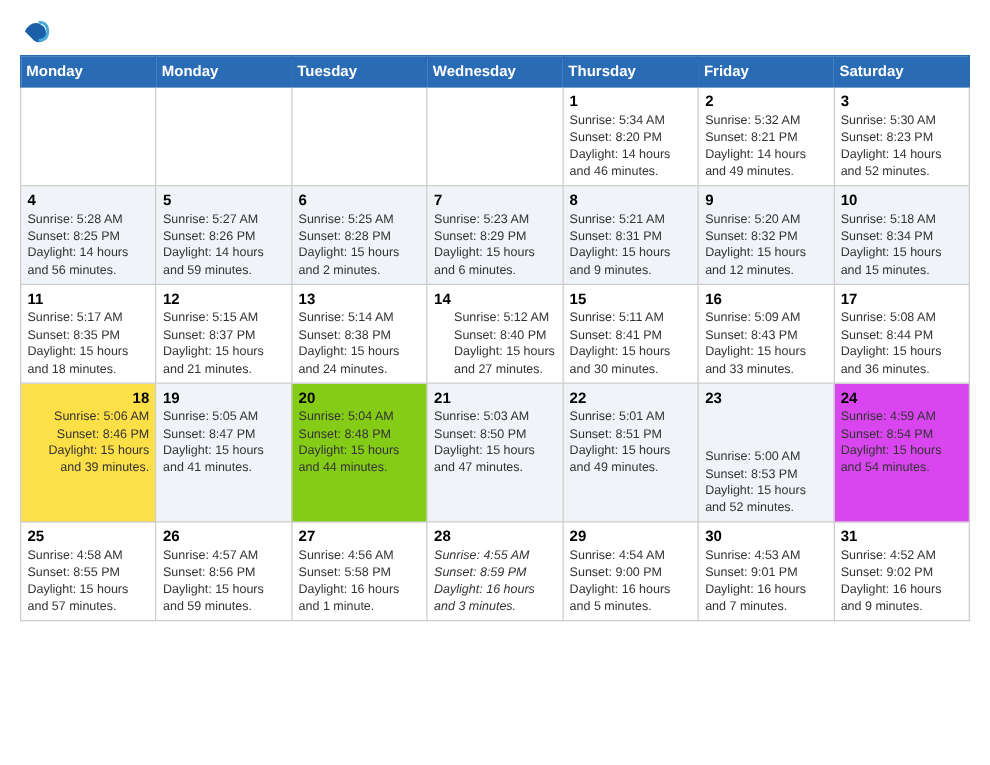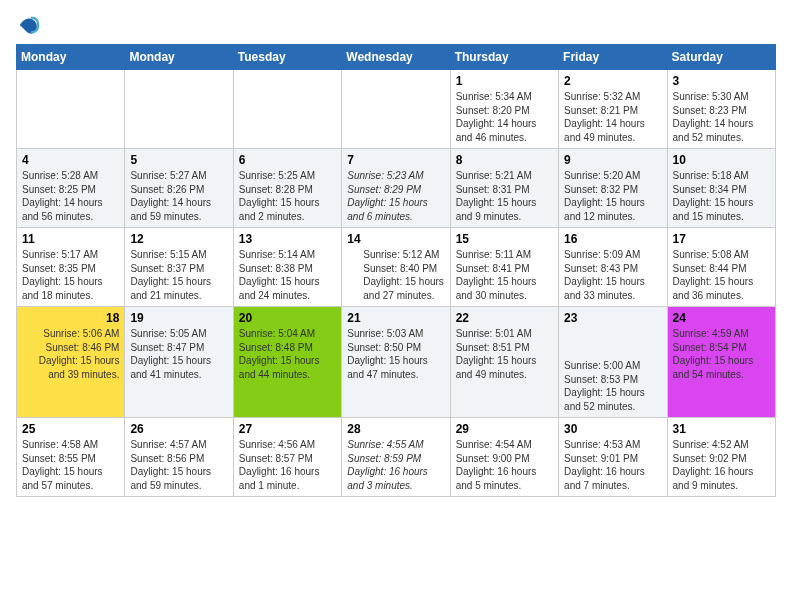--- a/index.html
+++ b/index.html
@@ -164,21 +164,21 @@
         </td>
         <td style="background: rgb(240, 244, 248);">
           <span class="day-num">6</span>
           <div class="day-info" style="white-space: pre-line;">Sunrise: 5:25 AM
 Sunset: 8:28 PM
 Daylight: 15 hours
 and 2 minutes.</div>
         </td>
         <td style="background: rgb(240, 244, 248);">
           <span class="day-num">7</span>
-          <div class="day-info" style="white-space: pre-line; font-style: italic;">Sunrise: 5:23 AM
+          <div class="day-info" style="white-space: pre-line;">Sunrise: 5:23 AM
 Sunset: 8:29 PM
 Daylight: 15 hours
 and 6 minutes.</div>
         </td>
         <td style="background: rgb(240, 244, 248);">
           <span class="day-num">8</span>
           <div class="day-info" style="white-space: pre-line;">Sunrise: 5:21 AM
 Sunset: 8:31 PM
 Daylight: 15 hours
 and 9 minutes.</div>
@@ -311,21 +311,21 @@
         <td>
           <span class="day-num">26</span>
           <div class="day-info" style="white-space: pre-line;">Sunrise: 4:57 AM
 Sunset: 8:56 PM
 Daylight: 15 hours
 and 59 minutes.</div>
         </td>
         <td>
           <span class="day-num">27</span>
           <div class="day-info" style="white-space: pre-line;">Sunrise: 4:56 AM
-Sunset: 8:57 PM
+Sunset: 5:58 PM
 Daylight: 16 hours
 and 1 minute.</div>
         </td>
         <td>
           <span class="day-num">28</span>
           <div class="day-info" style="white-space: pre-line; font-style: italic;">Sunrise: 4:55 AM
 Sunset: 8:59 PM
 Daylight: 16 hours
 and 3 minutes.</div>
         </td>

